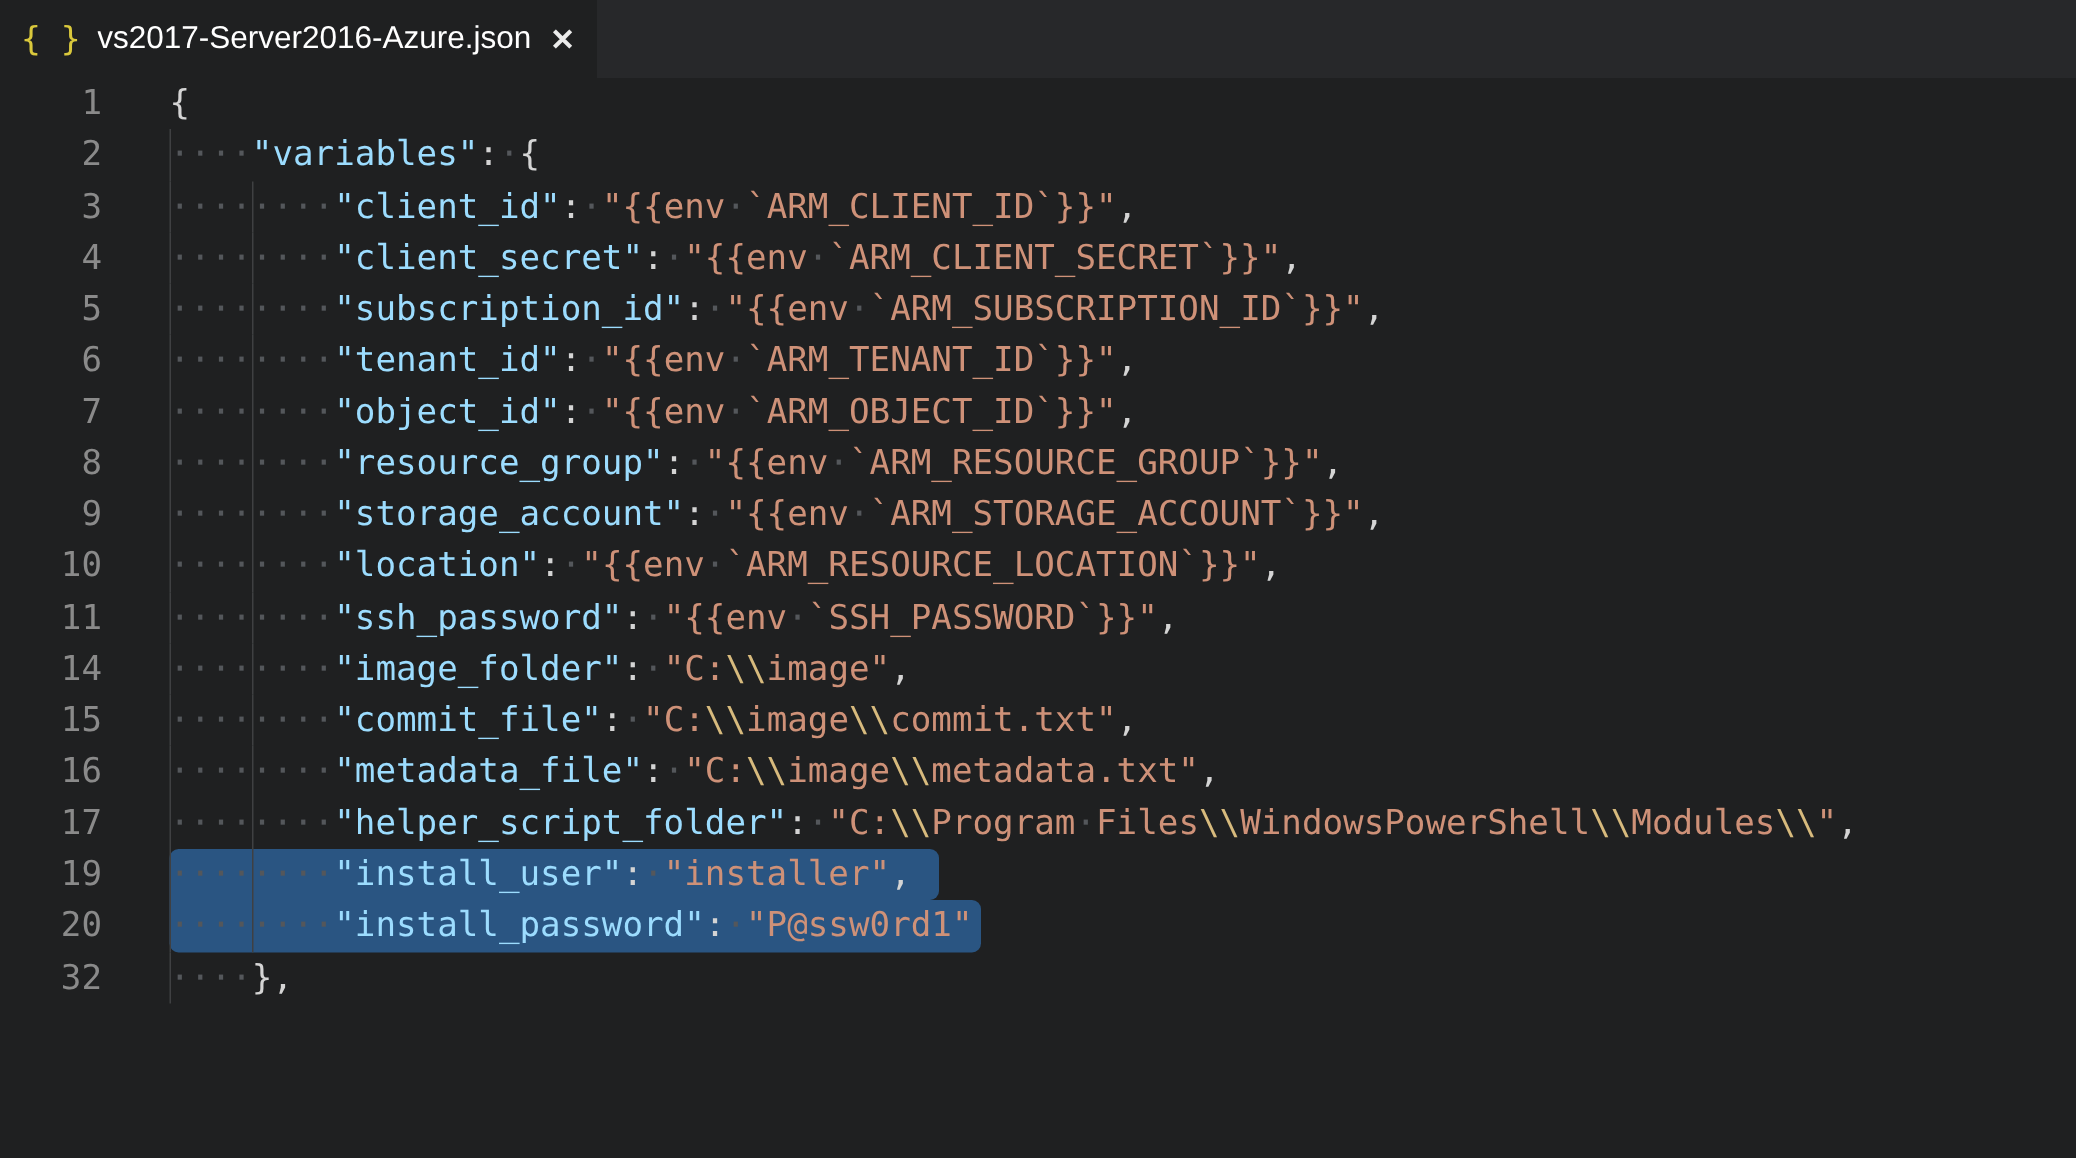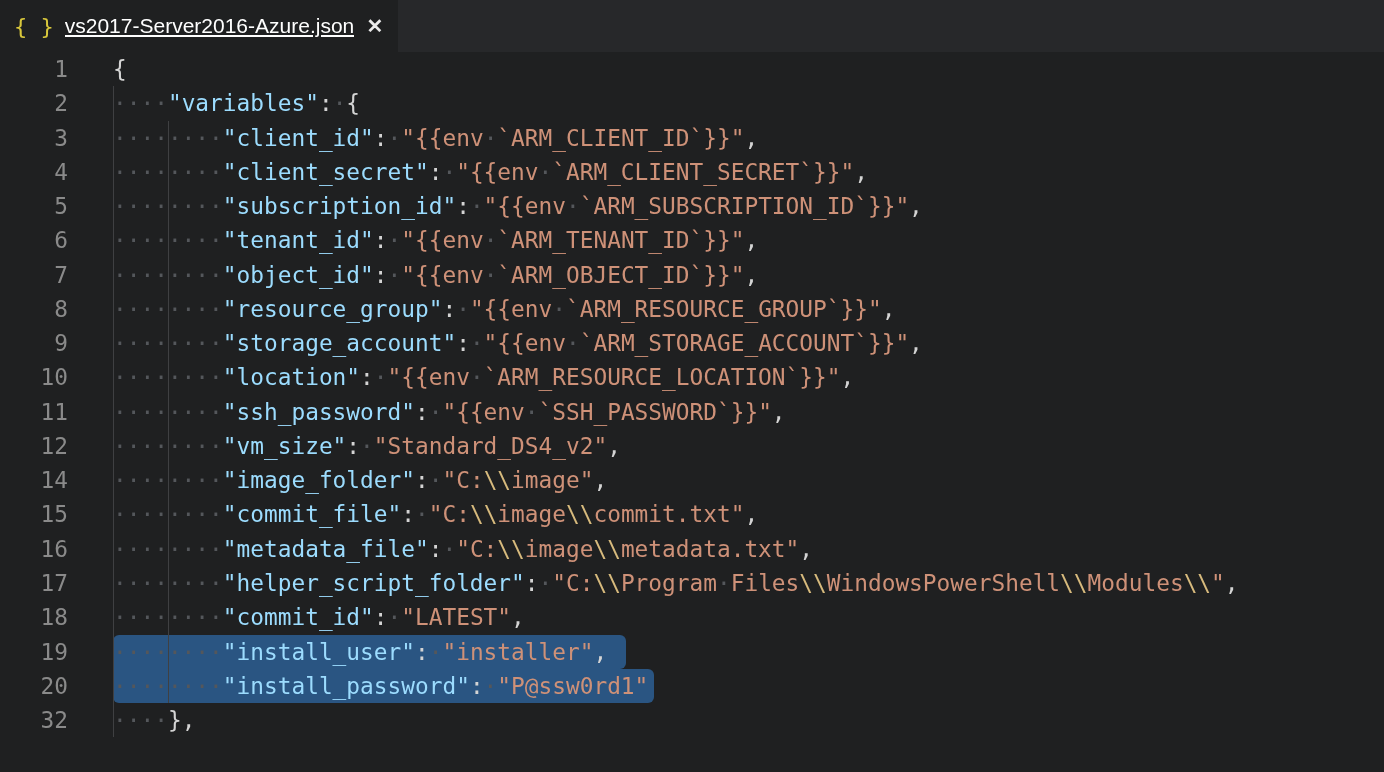--- a/index.html
+++ b/index.html
@@ -4,21 +4,21 @@
 <style>
   html,body{margin:0;padding:0;background:#1f2021;}
   body{width:1384px;height:772px;overflow:hidden;font-family:"Liberation Sans",sans-serif;}
 
   
   .tabbar{height:52px;background:var(--tabbar-background,#27282a);display:flex;align-items:stretch;}
   .tab{width:398px;background:var(--tab-background,#1f2021);display:flex;align-items:center;
        padding:0 10px 0 14px;box-sizing:border-box;cursor:pointer;}
   .tab-icon{color:var(--tab-icon,#d9c83c);font-family:"DejaVu Sans Mono","Liberation Mono",monospace;
             font-size:22px;margin-right:11px;flex:none;}
-  .tab-label{color:var(--tab-text,#ffffff);font-size:21px;white-space:nowrap;overflow:hidden;text-decoration:underline;}
+  .tab-label{color:var(--tab-text,#ffffff);font-size:21px;white-space:nowrap;overflow:hidden;}
   .tab-close{margin-left:auto;color:var(--close,#ebebeb);font-size:20px;font-weight:bold;
              width:26px;height:26px;display:flex;align-items:center;justify-content:center;
              border-radius:4px;cursor:pointer;flex:none;}
 
   
   .editor{height:720px;background:var(--editor-background,#1f2021);
           font-family:"DejaVu Sans Mono","Liberation Mono",monospace;
           font-size:22.8px;line-height:34.28px;cursor:text;}
   .row{display:flex;height:34.28px;white-space:pre;}
   .gutter{flex:none;width:113px;padding-right:45px;box-sizing:border-box;text-align:right;
@@ -50,23 +50,21 @@
       <div class="row"><div class="gutter">2</div><div class="code"><span class="guide" style="left: 0ch;"></span><span class="txt"><span class="ws">····</span><span class="key">"variables"</span><span class="pun">:</span><span class="ws">·</span><span class="pun">{</span></span></div></div>
       <div class="row"><div class="gutter">3</div><div class="code"><span class="guide" style="left: 0ch;"></span><span class="guide" style="left: 4ch;"></span><span class="txt"><span class="ws">········</span><span class="key">"client_id"</span><span class="pun">:</span><span class="ws">·</span><span class="str">"{{env</span><span class="ws">·</span><span class="str">`ARM_CLIENT_ID`}}"</span><span class="pun">,</span></span></div></div>
       <div class="row"><div class="gutter">4</div><div class="code"><span class="guide" style="left: 0ch;"></span><span class="guide" style="left: 4ch;"></span><span class="txt"><span class="ws">········</span><span class="key">"client_secret"</span><span class="pun">:</span><span class="ws">·</span><span class="str">"{{env</span><span class="ws">·</span><span class="str">`ARM_CLIENT_SECRET`}}"</span><span class="pun">,</span></span></div></div>
       <div class="row"><div class="gutter">5</div><div class="code"><span class="guide" style="left: 0ch;"></span><span class="guide" style="left: 4ch;"></span><span class="txt"><span class="ws">········</span><span class="key">"subscription_id"</span><span class="pun">:</span><span class="ws">·</span><span class="str">"{{env</span><span class="ws">·</span><span class="str">`ARM_SUBSCRIPTION_ID`}}"</span><span class="pun">,</span></span></div></div>
       <div class="row"><div class="gutter">6</div><div class="code"><span class="guide" style="left: 0ch;"></span><span class="guide" style="left: 4ch;"></span><span class="txt"><span class="ws">········</span><span class="key">"tenant_id"</span><span class="pun">:</span><span class="ws">·</span><span class="str">"{{env</span><span class="ws">·</span><span class="str">`ARM_TENANT_ID`}}"</span><span class="pun">,</span></span></div></div>
       <div class="row"><div class="gutter">7</div><div class="code"><span class="guide" style="left: 0ch;"></span><span class="guide" style="left: 4ch;"></span><span class="txt"><span class="ws">········</span><span class="key">"object_id"</span><span class="pun">:</span><span class="ws">·</span><span class="str">"{{env</span><span class="ws">·</span><span class="str">`ARM_OBJECT_ID`}}"</span><span class="pun">,</span></span></div></div>
       <div class="row"><div class="gutter">8</div><div class="code"><span class="guide" style="left: 0ch;"></span><span class="guide" style="left: 4ch;"></span><span class="txt"><span class="ws">········</span><span class="key">"resource_group"</span><span class="pun">:</span><span class="ws">·</span><span class="str">"{{env</span><span class="ws">·</span><span class="str">`ARM_RESOURCE_GROUP`}}"</span><span class="pun">,</span></span></div></div>
       <div class="row"><div class="gutter">9</div><div class="code"><span class="guide" style="left: 0ch;"></span><span class="guide" style="left: 4ch;"></span><span class="txt"><span class="ws">········</span><span class="key">"storage_account"</span><span class="pun">:</span><span class="ws">·</span><span class="str">"{{env</span><span class="ws">·</span><span class="str">`ARM_STORAGE_ACCOUNT`}}"</span><span class="pun">,</span></span></div></div>
       <div class="row"><div class="gutter">10</div><div class="code"><span class="guide" style="left: 0ch;"></span><span class="guide" style="left: 4ch;"></span><span class="txt"><span class="ws">········</span><span class="key">"location"</span><span class="pun">:</span><span class="ws">·</span><span class="str">"{{env</span><span class="ws">·</span><span class="str">`ARM_RESOURCE_LOCATION`}}"</span><span class="pun">,</span></span></div></div>
       <div class="row"><div class="gutter">11</div><div class="code"><span class="guide" style="left: 0ch;"></span><span class="guide" style="left: 4ch;"></span><span class="txt"><span class="ws">········</span><span class="key">"ssh_password"</span><span class="pun">:</span><span class="ws">·</span><span class="str">"{{env</span><span class="ws">·</span><span class="str">`SSH_PASSWORD`}}"</span><span class="pun">,</span></span></div></div>
-      <div class="row"><div class="gutter">12</div><div class="code"><span class="guide" style="left: 0ch;"></span><span class="guide" style="left: 4ch;"></span><span class="txt"><span class="ws">········</span><span class="key">"vm_size"</span><span class="pun">:</span><span class="ws">·</span><span class="str">"Standard_DS4_v2"</span><span class="pun">,</span></span></div></div>
       <div class="row"><div class="gutter">14</div><div class="code"><span class="guide" style="left: 0ch;"></span><span class="guide" style="left: 4ch;"></span><span class="txt"><span class="ws">········</span><span class="key">"image_folder"</span><span class="pun">:</span><span class="ws">·</span><span class="str">"C:</span><span class="esc">\\</span><span class="str">image"</span><span class="pun">,</span></span></div></div>
       <div class="row"><div class="gutter">15</div><div class="code"><span class="guide" style="left: 0ch;"></span><span class="guide" style="left: 4ch;"></span><span class="txt"><span class="ws">········</span><span class="key">"commit_file"</span><span class="pun">:</span><span class="ws">·</span><span class="str">"C:</span><span class="esc">\\</span><span class="str">image</span><span class="esc">\\</span><span class="str">commit.txt"</span><span class="pun">,</span></span></div></div>
       <div class="row"><div class="gutter">16</div><div class="code"><span class="guide" style="left: 0ch;"></span><span class="guide" style="left: 4ch;"></span><span class="txt"><span class="ws">········</span><span class="key">"metadata_file"</span><span class="pun">:</span><span class="ws">·</span><span class="str">"C:</span><span class="esc">\\</span><span class="str">image</span><span class="esc">\\</span><span class="str">metadata.txt"</span><span class="pun">,</span></span></div></div>
       <div class="row"><div class="gutter">17</div><div class="code"><span class="guide" style="left: 0ch;"></span><span class="guide" style="left: 4ch;"></span><span class="txt"><span class="ws">········</span><span class="key">"helper_script_folder"</span><span class="pun">:</span><span class="ws">·</span><span class="str">"C:</span><span class="esc">\\</span><span class="str">Program</span><span class="ws">·</span><span class="str">Files</span><span class="esc">\\</span><span class="str">WindowsPowerShell</span><span class="esc">\\</span><span class="str">Modules</span><span class="esc">\\</span><span class="str">"</span><span class="pun">,</span></span></div></div>
-      <div class="row"><div class="gutter">18</div><div class="code"><span class="guide" style="left: 0ch;"></span><span class="guide" style="left: 4ch;"></span><span class="txt"><span class="ws">········</span><span class="key">"commit_id"</span><span class="pun">:</span><span class="ws">·</span><span class="str">"LATEST"</span><span class="pun">,</span></span></div></div>
       <div class="row"><div class="gutter">19</div><div class="code"><span class="sel" style="width: calc(36ch + 19px); border-radius: 6px 6px 6px 0px;"></span><span class="guide" style="left: 0ch;"></span><span class="guide" style="left: 4ch;"></span><span class="txt"><span class="ws">········</span><span class="key">"install_user"</span><span class="pun">:</span><span class="ws">·</span><span class="str">"installer"</span><span class="pun">,</span></span></div></div>
       <div class="row"><div class="gutter">20</div><div class="code"><span class="sel" style="width: calc(39ch + 6px); border-radius: 0px 6px 6px;"></span><span class="guide" style="left: 0ch;"></span><span class="guide" style="left: 4ch;"></span><span class="txt"><span class="ws">········</span><span class="key">"install_password"</span><span class="pun">:</span><span class="ws">·</span><span class="str">"P@ssw0rd1"</span></span></div></div>
       <div class="row"><div class="gutter">32</div><div class="code"><span class="guide" style="left: 0ch;"></span><span class="txt"><span class="ws">····</span><span class="pun">},</span></span></div></div>
     </div>
 </div>
 
 </body></html>

